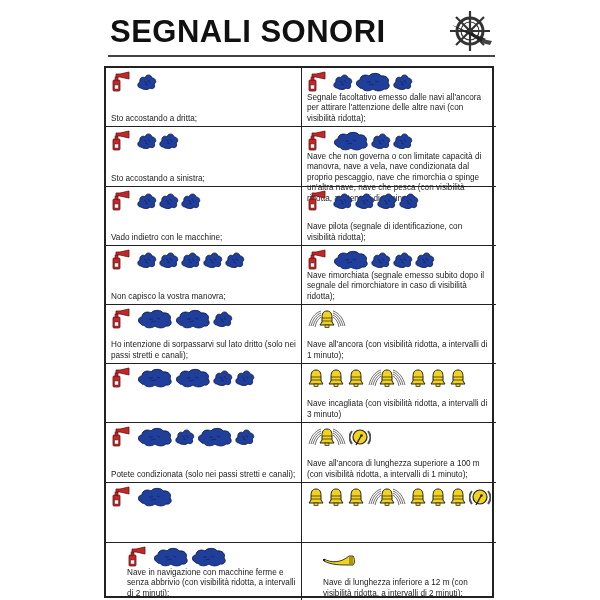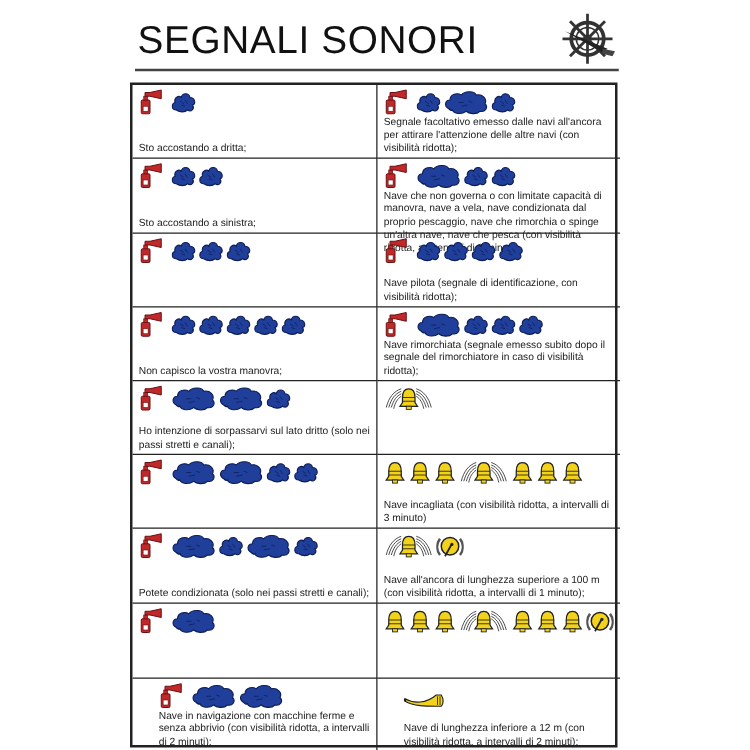--- a/index.html
+++ b/index.html
@@ -1,17 +1,17 @@
 <!DOCTYPE html>
 <html><head>
 <meta charset="utf-8">
 <style>
   html, body { margin:0; padding:0; background:#ffffff; }
   body { width:600px; height:600px; position:relative; overflow:hidden; font-family:"Liberation Sans", sans-serif; color:#1a1a1a; }
-  .title { position:absolute; left:110px; top:14px; font-size:31px; font-weight:normal; letter-spacing:0.5px; color:#111; font-family:"Liberation Sans", sans-serif; }
+  .title { position:absolute; left:110px; top:14px; font-size:31px; font-weight:bold; letter-spacing:0.5px; color:#111; font-family:"Liberation Sans", sans-serif; }
   .logo { position:absolute; left:446px; top:9px; width:48px; height:44px; }
   .rule { position:absolute; left:108px; top:55px; width:387px; height:2px; background:#444; }
   .table { position:absolute; left:104px; top:66px; width:390px; height:532px; border:2px solid #222; box-sizing:border-box; display:grid; grid-template-columns:196px 1fr; grid-template-rows:59px 60px 59px 59px 59px 59px 60px 60px 1fr; }
   .cell { border-right:1.5px solid #222; border-bottom:1.5px solid #222; position:relative; box-sizing:border-box; padding:3px 5px 2px 5px; display:flex; flex-direction:column; }
   .cell.right { border-right:none; }
   .cell.last { border-bottom:none;margin-left:16px; }
   .icons { display:flex; align-items:center; gap:2px; height:22px; flex:0 0 auto; }
   .desc { font-size:8.2px; line-height:10.4px; color:#222; margin-top:auto; }
   .icon { display:inline-block; flex:0 0 auto; }
   .horn { width:20px; height:22px; margin-right:4px; }
@@ -138,20 +138,21 @@
         </svg>
         <svg class="icon cloud-s" viewBox="0 0 20 18">
           <path d="M4 15 C0 15 0 10 3 9 C2 5 6 3 8 5 C9 1 14 1 15 5 C19 5 20 10 17 11 C19 14 16 17 13 15 C11 17 7 17 4 15 Z" fill="#1f3f9a" stroke="#0d1d55" stroke-width="0.9"></path>
           <path d="M7 8 l3 2 M11 7 l2 3 M8 11 l3 1" stroke="#0d1d55" stroke-width="0.6"></path>
         </svg>
         <svg class="icon cloud-s" viewBox="0 0 20 18">
           <path d="M4 15 C0 15 0 10 3 9 C2 5 6 3 8 5 C9 1 14 1 15 5 C19 5 20 10 17 11 C19 14 16 17 13 15 C11 17 7 17 4 15 Z" fill="#1f3f9a" stroke="#0d1d55" stroke-width="0.9"></path>
           <path d="M7 8 l3 2 M11 7 l2 3 M8 11 l3 1" stroke="#0d1d55" stroke-width="0.6"></path>
         </svg>
       </div>
+      <div class="desc">Vado indietro con le macchine;</div>
     </div>
     <div class="cell right">
       <div class="icons">
         <svg class="icon horn" viewBox="0 0 20 22">
           <rect x="2" y="9" width="7" height="11" rx="1" fill="#c0282a" stroke="#6b1012" stroke-width="0.8"></rect>
           <rect x="3.5" y="14" width="4" height="4" fill="#fff" stroke="#6b1012" stroke-width="0.5"></rect>
           <rect x="4" y="6" width="3" height="3" fill="#c0282a" stroke="#6b1012" stroke-width="0.6"></rect>
           <path d="M5 6 L5 3 L9 3 L18 1 L18 8 L9 6 Z" fill="#c0282a" stroke="#6b1012" stroke-width="0.8"></path>
         </svg>
         <svg class="icon cloud-s" viewBox="0 0 20 18">
@@ -266,20 +267,21 @@
             <path d="M36 18 C34 11 31 7 26 5"></path>
             <path d="M34 18 C32 12 30 9 26 7"></path>
             <path d="M32 19 C31 14 29 11 26 9"></path>
           </g>
           <path d="M20 3 C16 3 15 6 15 10 L15 14 L13 17 L27 17 L25 14 L25 10 C25 6 24 3 20 3 Z" fill="#f2d21a" stroke="#222" stroke-width="1"></path>
           <line x1="15" y1="10" x2="25" y2="10" stroke="#222" stroke-width="0.7"></line>
           <line x1="15" y1="13" x2="25" y2="13" stroke="#222" stroke-width="0.7"></line>
           <rect x="18" y="17" width="4" height="2.5" fill="#f2d21a" stroke="#222" stroke-width="0.7"></rect>
         </svg>
       </div>
+      <div class="desc">Nave all'ancora (con visibilità ridotta, a intervalli di 1 minuto);</div>
     </div>
     <div class="cell">
       <div class="icons">
         <svg class="icon horn" viewBox="0 0 20 22">
           <rect x="2" y="9" width="7" height="11" rx="1" fill="#c0282a" stroke="#6b1012" stroke-width="0.8"></rect>
           <rect x="3.5" y="14" width="4" height="4" fill="#fff" stroke="#6b1012" stroke-width="0.5"></rect>
           <rect x="4" y="6" width="3" height="3" fill="#c0282a" stroke="#6b1012" stroke-width="0.6"></rect>
           <path d="M5 6 L5 3 L9 3 L18 1 L18 8 L9 6 Z" fill="#c0282a" stroke="#6b1012" stroke-width="0.8"></path>
         </svg>
         <svg class="icon cloud-l" viewBox="0 0 36 20">

